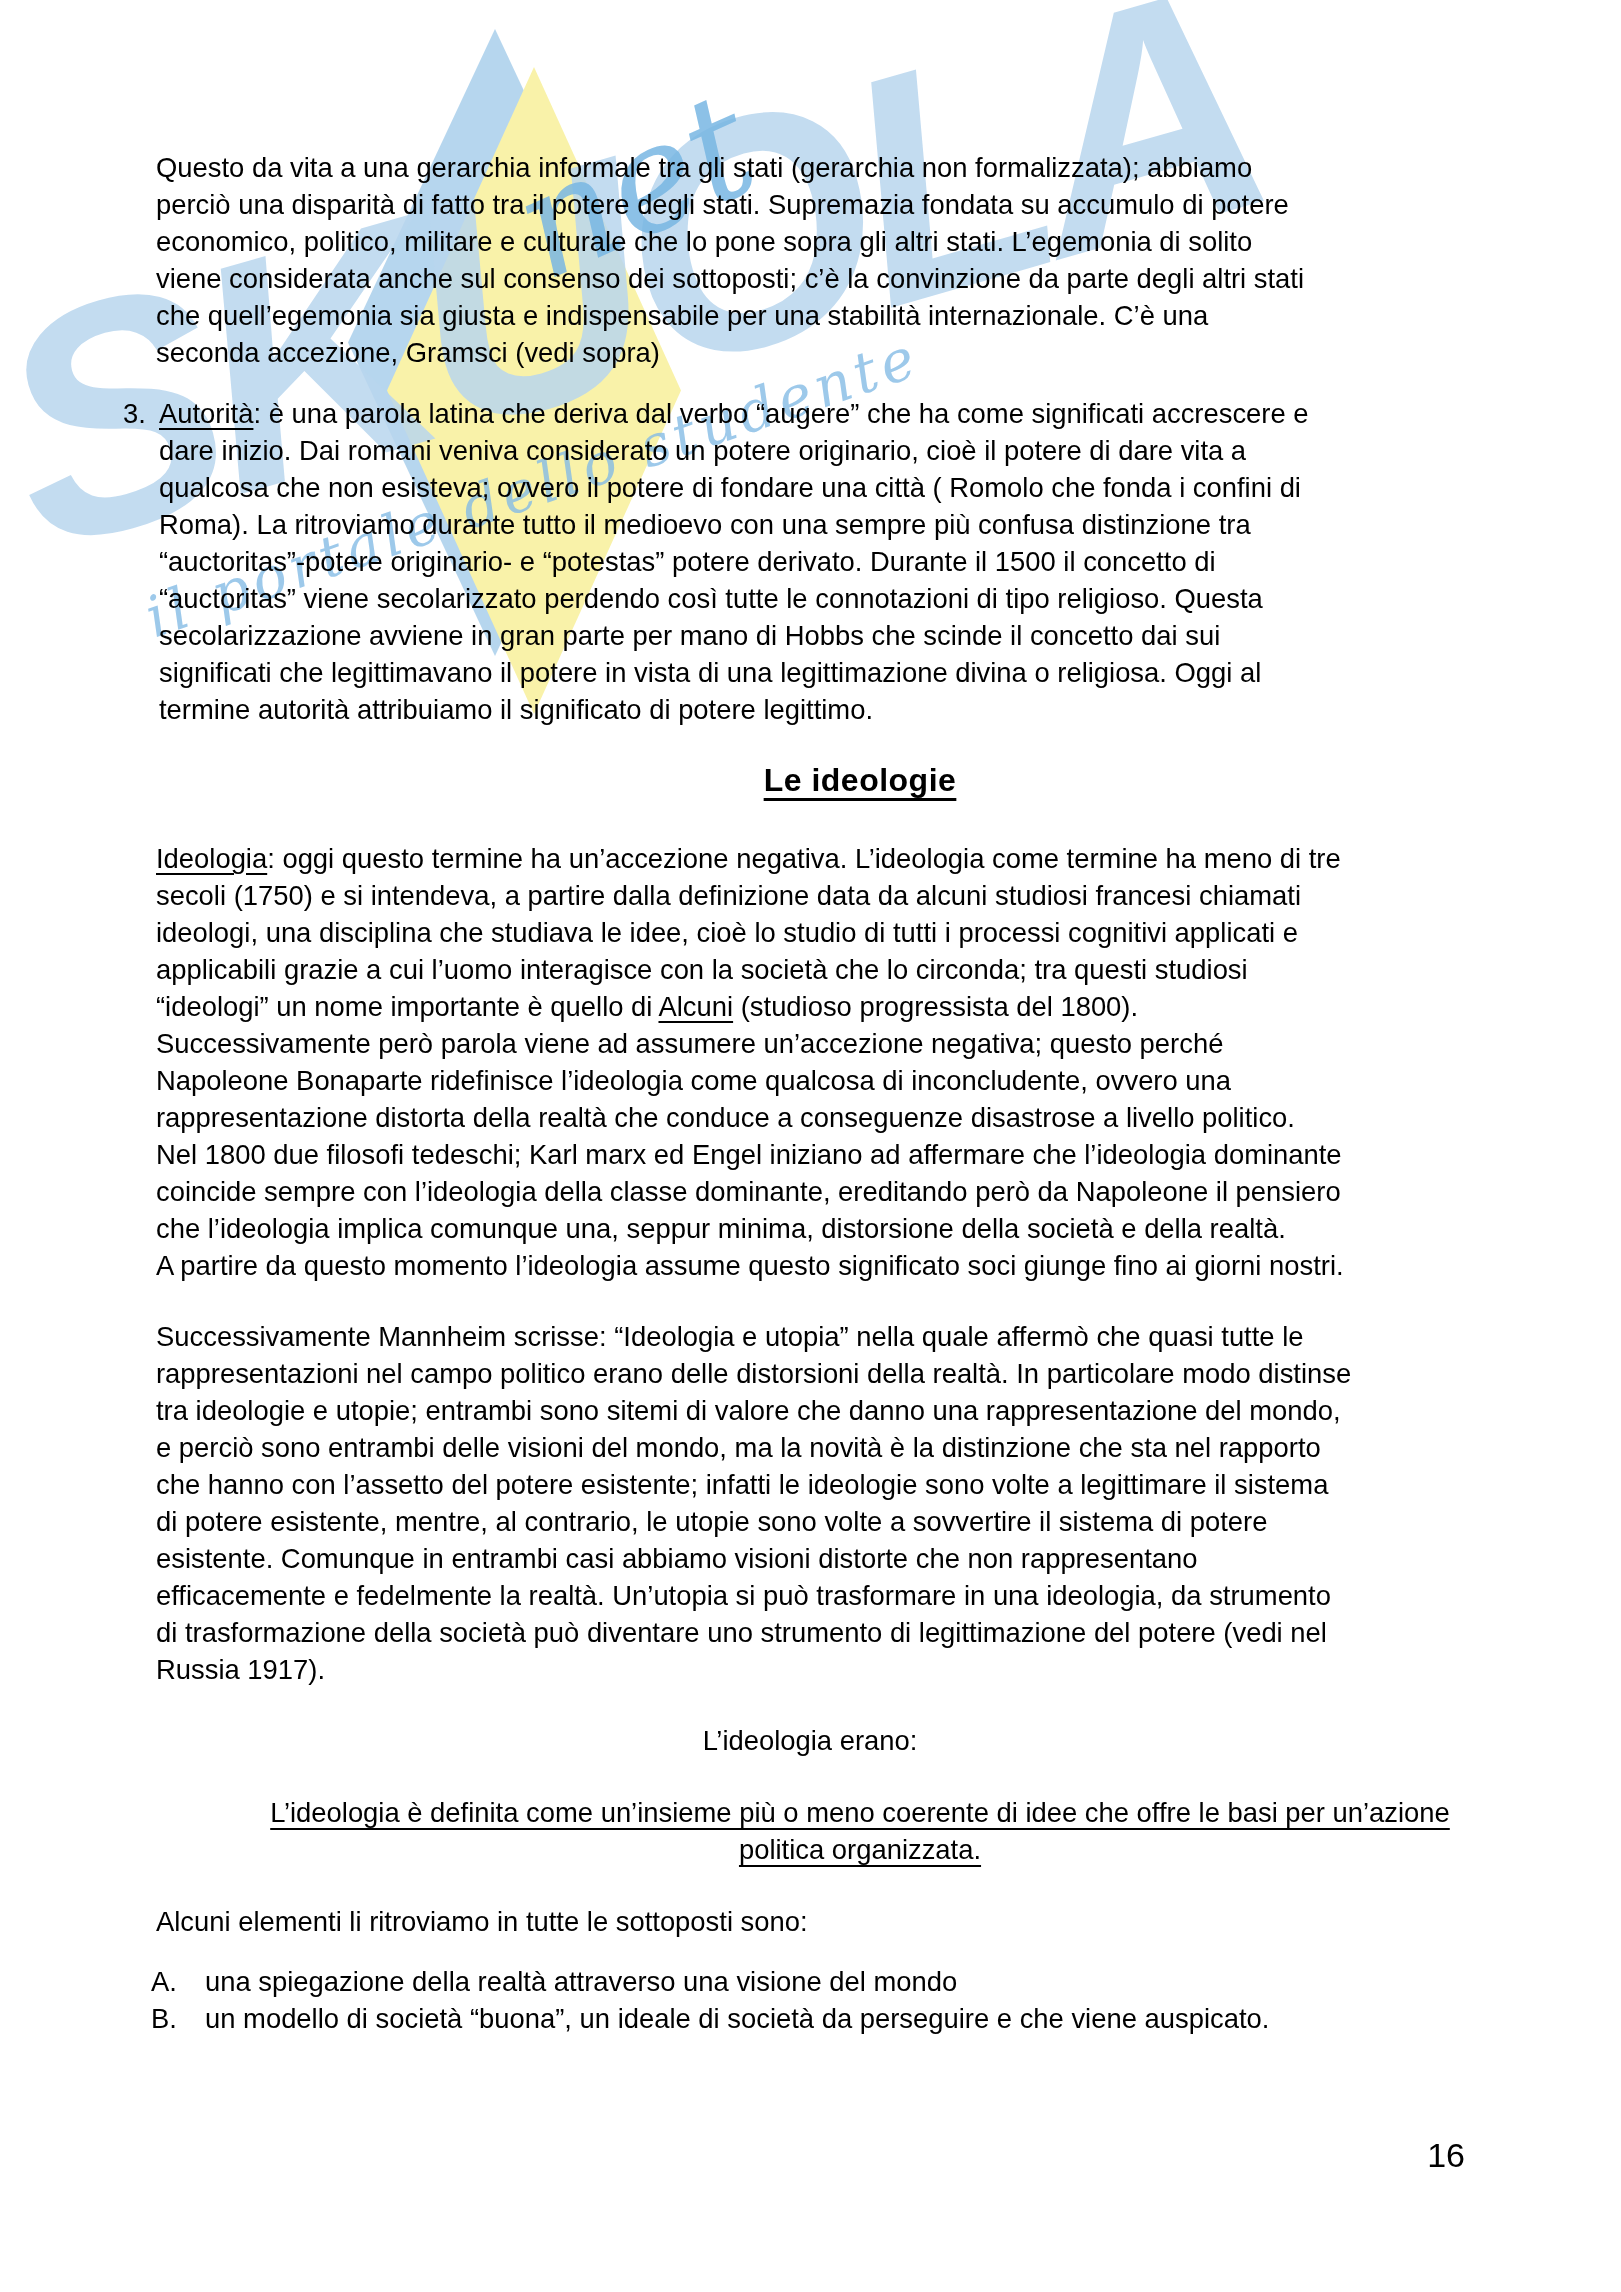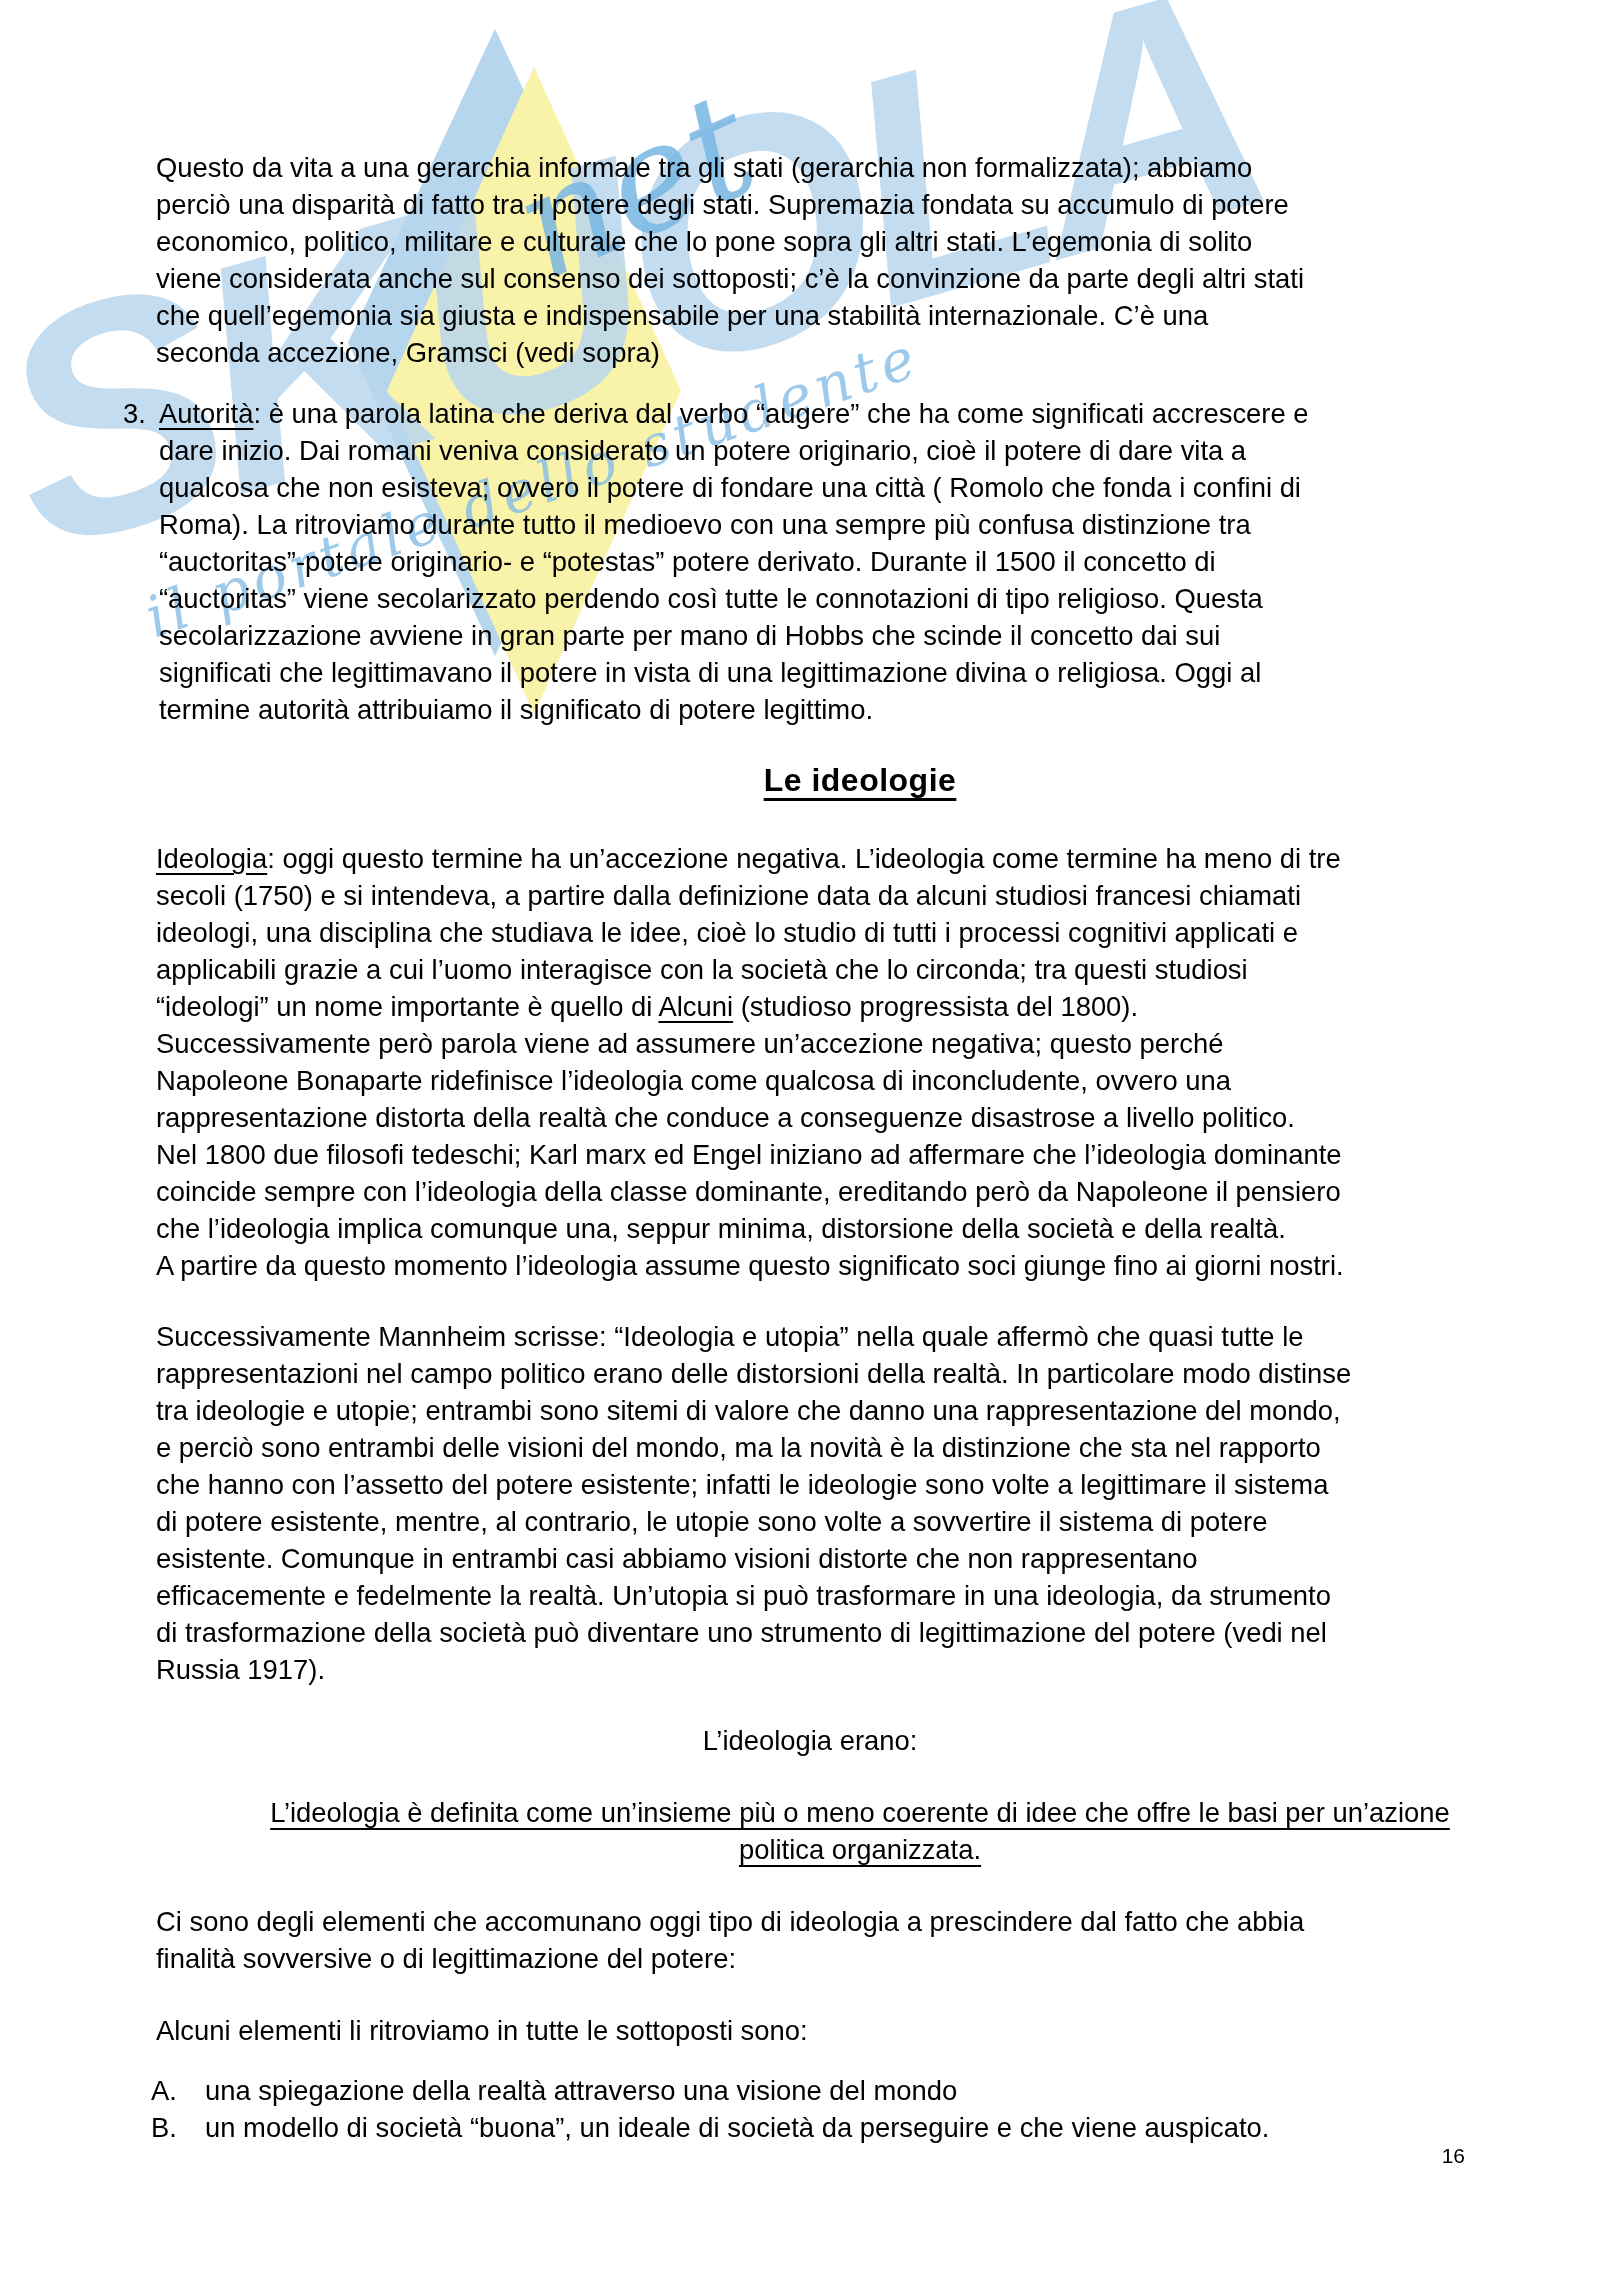--- a/index.html
+++ b/index.html
@@ -159,21 +159,21 @@
     width: 54px;
     flex: 0 0 54px;
   }
   .abc-row .text { flex: 1; }
 
   .page-number {
     position: absolute;
     top: 2137px;
     right: 156px;
     z-index: 1;
-    font-size: 21px;
+    font-size: 34px;
     line-height: 37px;
   }
 </style>
 </head>
 <body>
 
 <div class="page">
 
   <div class="watermark">
     <div class="wm-diamond-outline"></div>
@@ -229,22 +229,20 @@
 esistente. Comunque in entrambi casi abbiamo visioni distorte che non rappresentano
 efficacemente e fedelmente la realtà. Un’utopia si può trasformare in una ideologia, da strumento
 di trasformazione della società può diventare uno strumento di legittimazione del potere (vedi nel
 Russia 1917).</p>
 
     <p class="para centered mt-blank">L’ideologia erano:</p>
 
     <p class="para indented underlined-block mt-blank-lg">L’ideologia è definita come un’insieme più o meno coerente di idee che offre le basi per un’azione
 politica organizzata.</p>
 
-    <p class="para indented mt-blank-lg">Ci sono degli elementi che accomunano oggi tipo di ideologia a prescindere dal fatto che abbia
-finalità sovversive o di legittimazione del potere:</p>
 
     <p class="para indented mt-blank-lg">Alcuni elementi li ritroviamo in tutte le sottoposti sono:</p>
 
     <div class="abc-list">
       <div class="abc-row">
         <div class="label">A.</div>
         <div class="text">una spiegazione della realtà attraverso una visione del mondo</div>
       </div>
       <div class="abc-row">
         <div class="label">B.</div>

